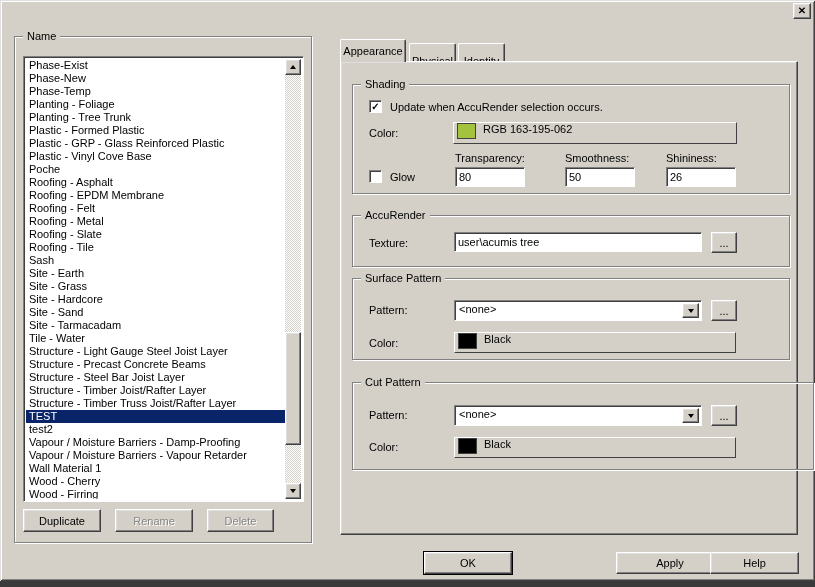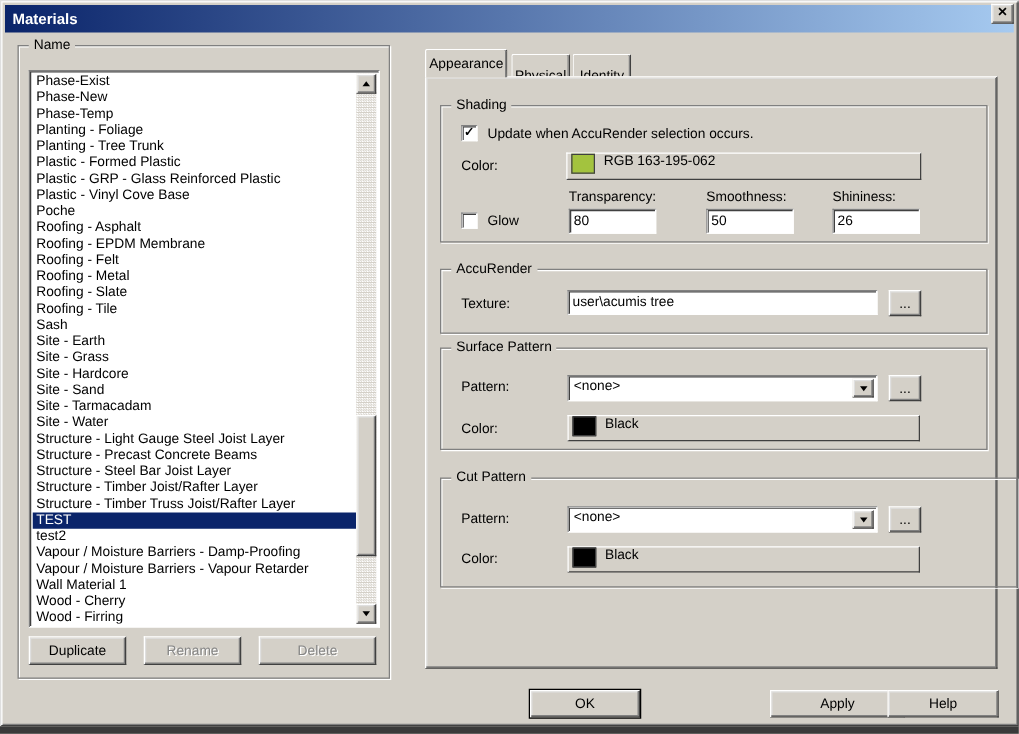--- a/index.html
+++ b/index.html
@@ -109,23 +109,20 @@
     border:1px solid;border-color:#fff #404040 #404040 #fff;
     box-shadow:inset -1px -1px 0 #808080,inset 1px 1px 0 #dfdfdf;
     display:flex;align-items:center;justify-content:center;box-sizing:border-box;
   }
 </style>
 </head>
 <body>
 
 <div class="window">
 
-  <div class="titlebar">
-    <span class="title-text">Materials</span>
-  </div>
   <button class="close-btn">
     <span>✕</span>
   </button>
 
   <div class="group-box" style="left:14px;top:36px;width:296px;height:505px;">
     <span class="group-label">Name</span>
 
     <div class="listbox sunken" style="left:8px;top:19px;width:281px;height:446px;">
       <div class="list-inner" id="list-items">
           <div class="list-item">Phase-Exist</div>
@@ -142,21 +139,21 @@
           <div class="list-item">Roofing - Felt</div>
           <div class="list-item">Roofing - Metal</div>
           <div class="list-item">Roofing - Slate</div>
           <div class="list-item">Roofing - Tile</div>
           <div class="list-item">Sash</div>
           <div class="list-item">Site - Earth</div>
           <div class="list-item">Site - Grass</div>
           <div class="list-item">Site - Hardcore</div>
           <div class="list-item">Site - Sand</div>
           <div class="list-item">Site - Tarmacadam</div>
-          <div class="list-item">Site - Water</div>
+          <div class="list-item">Tile - Water</div>
           <div class="list-item">Structure - Light Gauge Steel Joist Layer</div>
           <div class="list-item">Structure - Precast Concrete Beams</div>
           <div class="list-item">Structure - Steel Bar Joist Layer</div>
           <div class="list-item">Structure - Timber Joist/Rafter Layer</div>
           <div class="list-item">Structure - Timber Truss Joist/Rafter Layer</div>
           <div class="list-item selected">TEST</div>
           <div class="list-item">test2</div>
           <div class="list-item">Vapour / Moisture Barriers - Damp-Proofing</div>
           <div class="list-item">Vapour / Moisture Barriers - Vapour Retarder</div>
           <div class="list-item">Wall Material 1</div>
@@ -169,21 +166,21 @@
         </div>
         <div class="scroll-thumb"></div>
         <div class="scroll-btn down">
           <span class="tri-down"></span>
         </div>
       </div>
     </div>
 
     <button class="btn" style="left:8px;top:472px;width:78px;height:23px;">Duplicate</button>
     <button class="btn disabled" style="left:100px;top:472px;width:78px;height:23px;">Rename</button>
-    <button class="btn disabled" style="left:192px;top:472px;width:94px;height:23px;">Delete</button>
+    <button class="btn disabled" style="left:192px;top:472px;width:67px;height:23px;">Delete</button>
   </div>
 
   <div class="tab active" style="left:340px;width:66px;">
     <span>Appearance</span>
   </div>
   <div class="tab inactive" style="left:409px;width:47px;">
     <span>Physical</span>
   </div>
   <div class="tab inactive" style="left:458px;width:47px;">
     <span>Identity</span>

